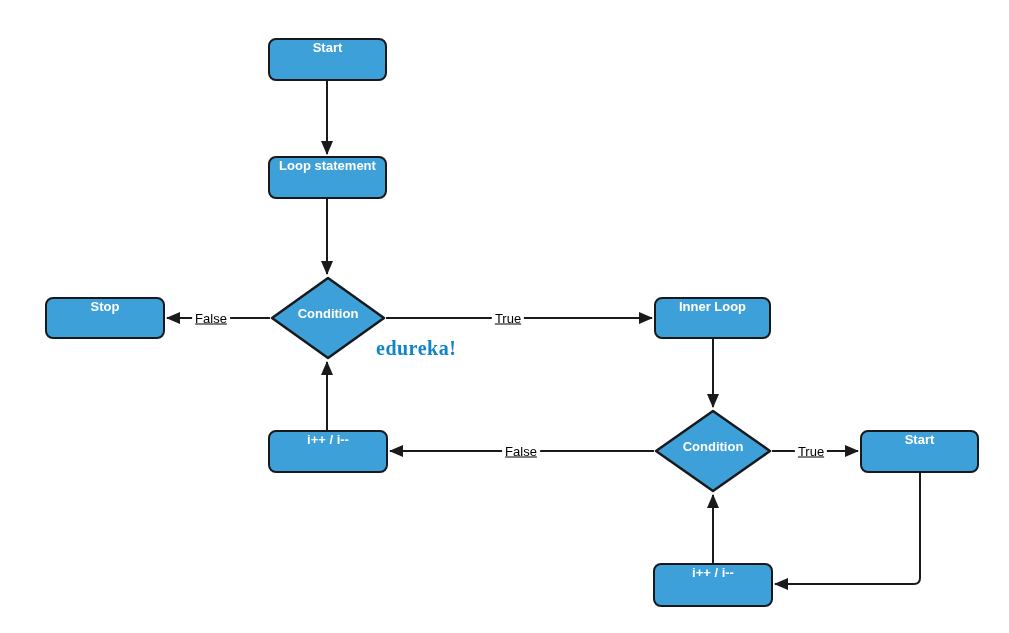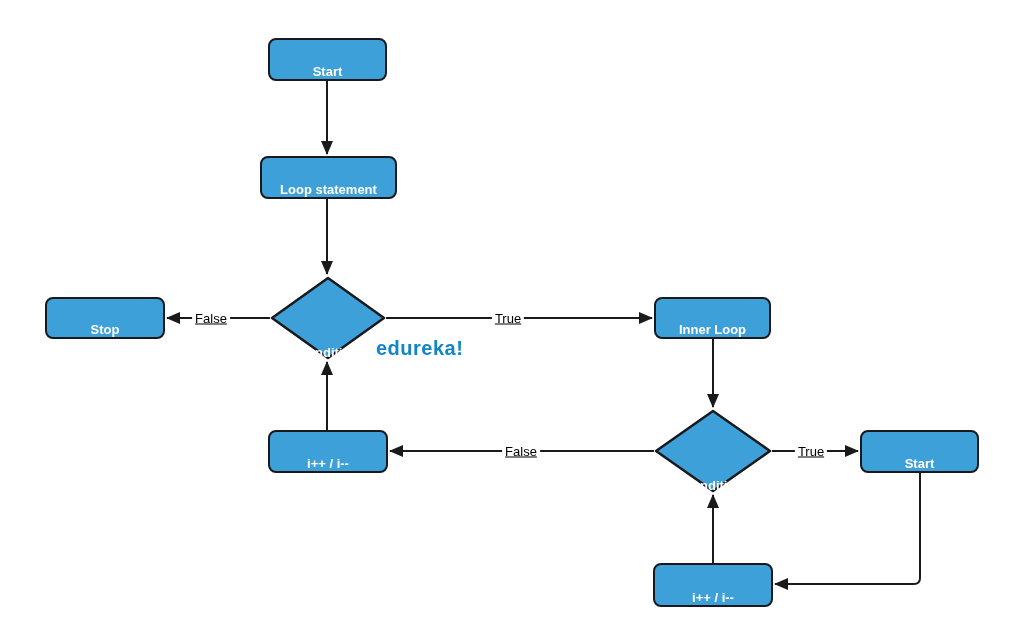--- a/index.html
+++ b/index.html
@@ -30,21 +30,21 @@
   svg.edges path.edge {
     stroke: var(--line);
     stroke-width: 2;
     fill: none;
   }
   svg.edges .arrowhead { fill: var(--line); }
   .node {
     position: absolute;
     z-index: 2;
     display: flex;
-    align-items: flex-end;
+    align-items: flex-start;
     justify-content: center;
     color: var(--node-text);
     font-size: 13px;
     font-weight: bold;
     text-align: center;
   }
   .node.rect {
     background: var(--node-fill);
     border: 2px solid var(--node-border);
     border-radius: 8px;
@@ -57,21 +57,21 @@
   }
   .node.diamond polygon {
     fill: var(--node-fill);
     stroke: var(--node-border);
     stroke-width: 2.5;
     stroke-linejoin: round;
   }
   .node.diamond span { position: relative; z-index: 1; margin-top: 30px; }
   
   #n-start-top        { left: 268px; top: 38px;  width: 119px; height: 43px; }
-  #n-loop-statement   { left: 260px; top: 156px; width: 137px; height: 43px; }
+  #n-loop-statement   { left: 268px; top: 156px; width: 119px; height: 43px; }
   #n-condition-outer  { left: 270px; top: 276px; width: 116px; height: 84px; }
   #n-stop             { left: 45px;  top: 297px; width: 120px; height: 42px; }
   #n-inner-loop       { left: 654px; top: 297px; width: 117px; height: 42px; }
   #n-condition-inner  { left: 654px; top: 409px; width: 118px; height: 84px; }
   #n-start-right      { left: 860px; top: 430px; width: 119px; height: 43px; }
   #n-increment-outer  { left: 268px; top: 430px; width: 120px; height: 43px; }
   #n-increment-inner  { left: 653px; top: 563px; width: 120px; height: 44px; }
   .edge-label {
     position: absolute;
     z-index: 3;
@@ -84,21 +84,21 @@
     text-decoration: underline;
   }
   #lbl-outer-false { left: 211px; top: 318px; }
   #lbl-outer-true  { left: 508px; top: 318px; }
   #lbl-inner-false { left: 521px; top: 451px; }
   #lbl-inner-true  { left: 811px; top: 451px; }
   .watermark {
     position: absolute;
     left: 376px; top: 337px;
     z-index: 3;
-    font-family: Liberation Sans, sans-serif;
+    font-family: Liberation Serif, serif;
     font-weight: bold;
     font-size: 20px;
     letter-spacing: 0.5px;
     color: var(--brand-color);
   }
 </style>
 </head>
 <body>
 
 <div id="canvas">

